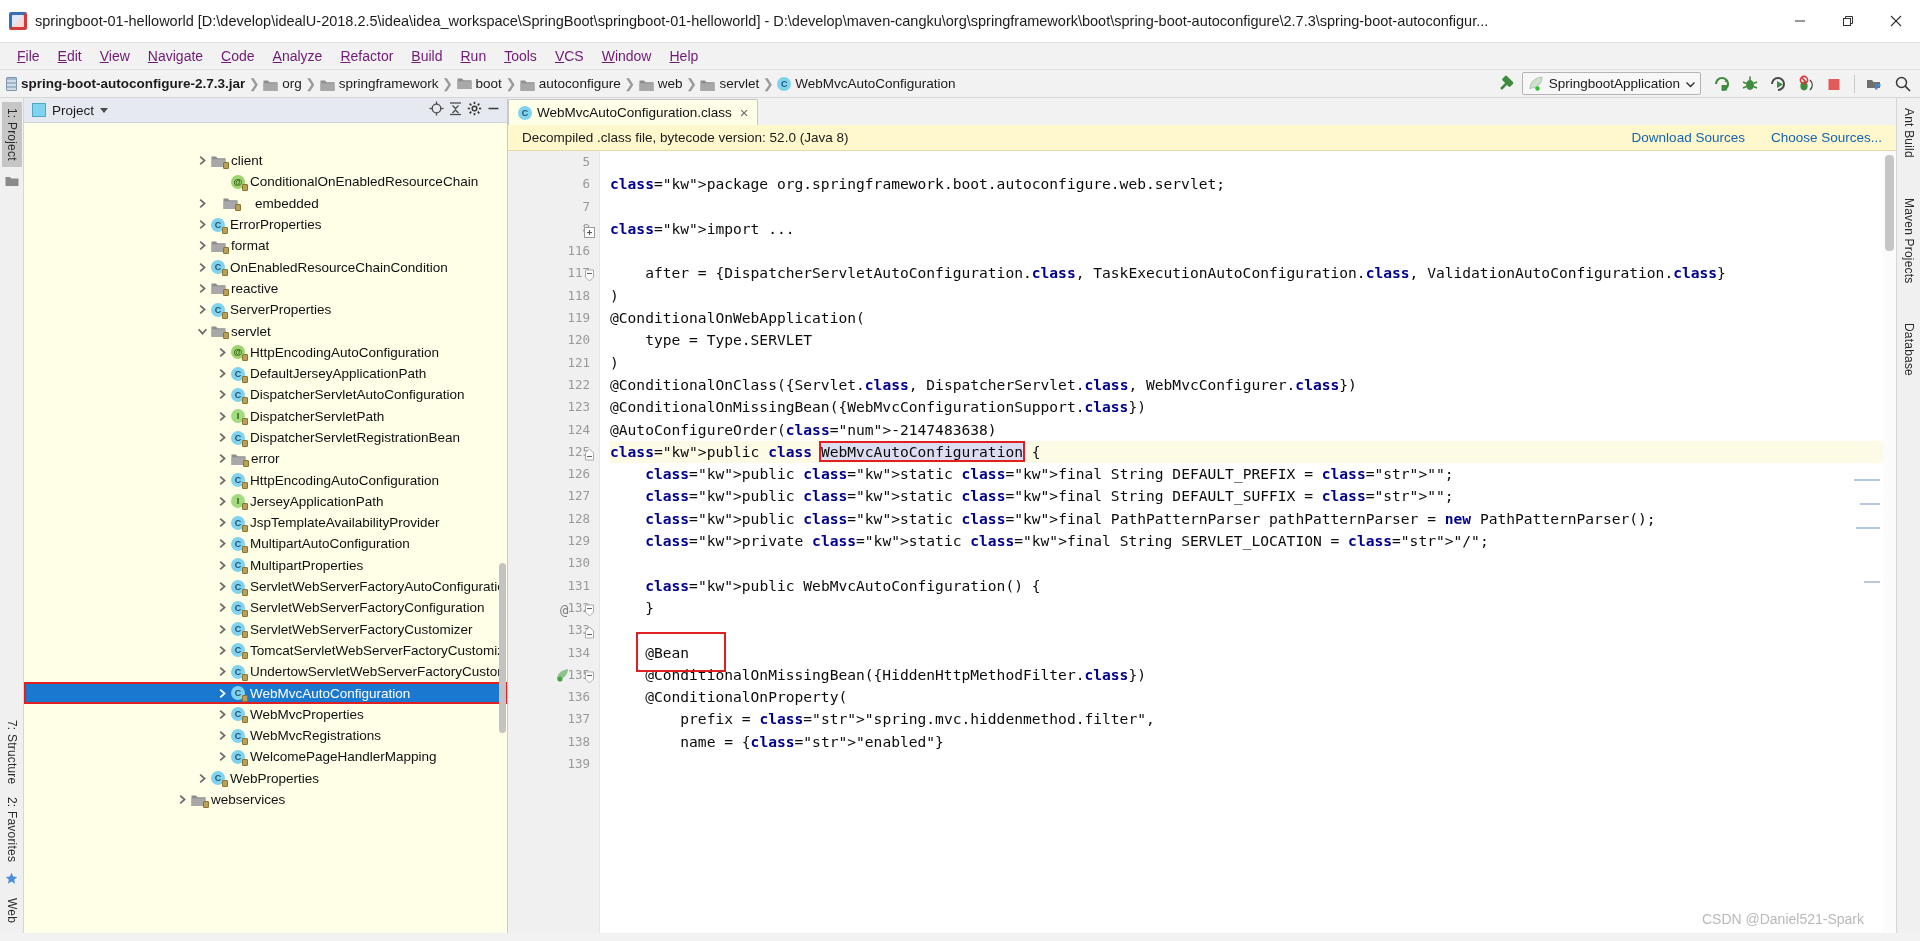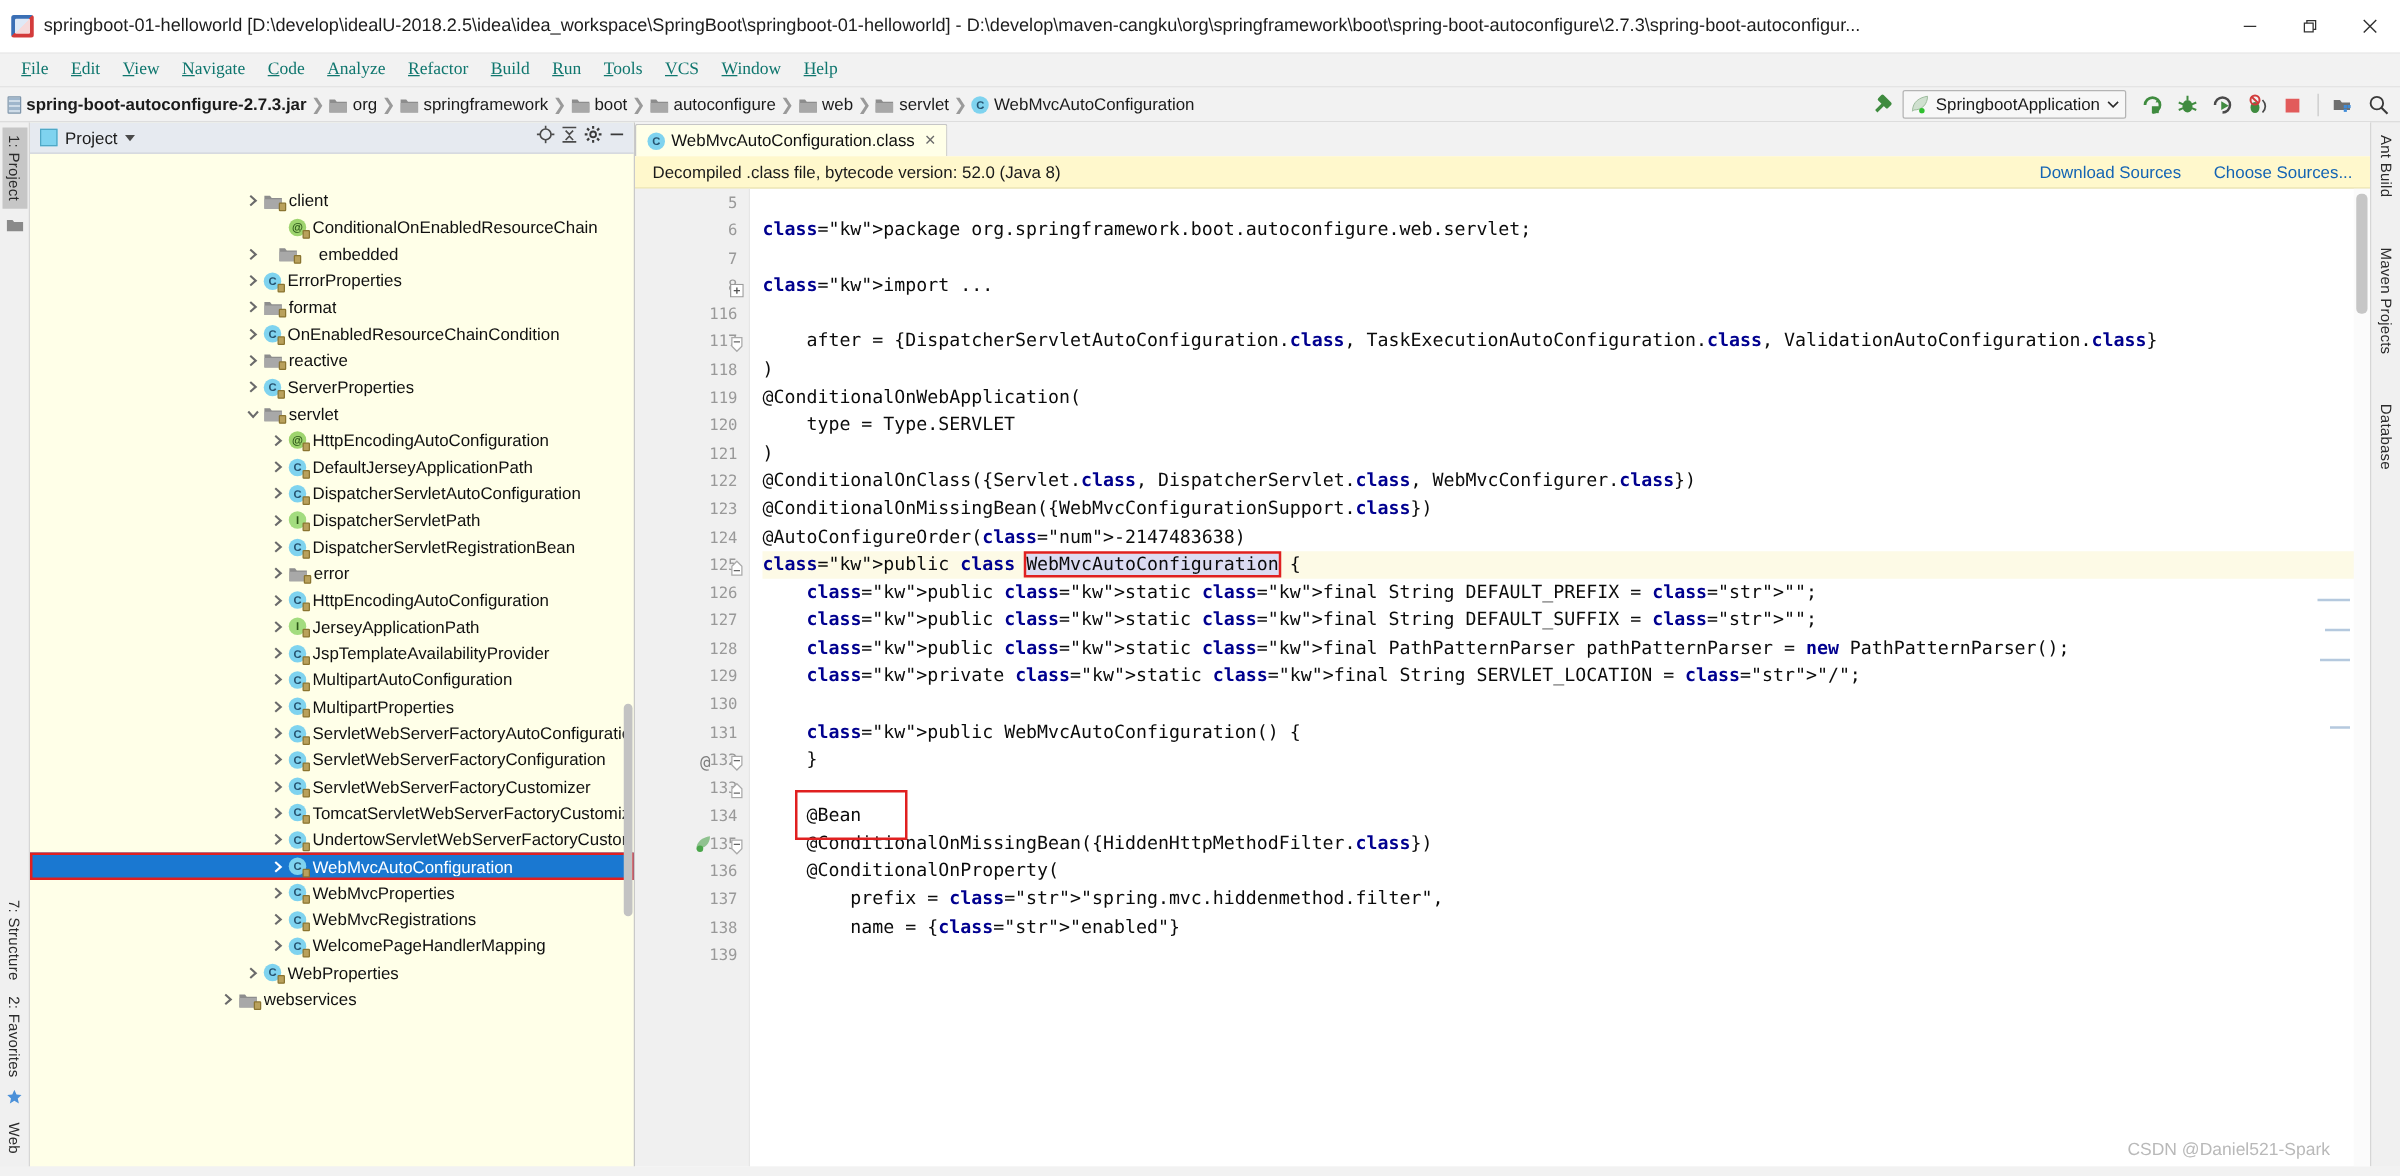--- a/index.html
+++ b/index.html
@@ -36,21 +36,21 @@
     color: #303030;
   }
   .wctrl svg { display:block; }
 
   
   .menubar {
     height: 27px; background: #f2f2f2; display: flex; align-items: center;
     padding-left: 8px; border-bottom: 1px solid #e0e0e0; flex: none;
   }
   .menu-item {
-    font-size: 14px; color: #0f766e; padding: 3px 9px; white-space: nowrap; font-family: Liberation Serif, serif;
+    font-size: 14px; color: #701a75; padding: 3px 9px; white-space: nowrap;
   }
   .menu-item u { text-decoration: underline; }
 
   
   .navbar {
     height: 28px; background: #f2f2f2; display: flex; align-items: center;
     border-bottom: 1px solid #d6d6d6; flex: none; padding-left: 6px;
   }
   .crumb { display: flex; align-items: center; height: 28px; }
   .crumb-label { font-size: 13.5px; color: #1b1b1b; white-space: nowrap; }
@@ -252,21 +252,21 @@
         </span>
         <span class="crumb-sep">❯</span>
         <span style="display: flex; align-items: center;">
           <span class="ic ic-folder"><svg width="15" height="13" viewBox="0 0 15 13">
               <path d="M0.5 1.5 L5 1.5 L6.4 3.3 L14.5 3.3 L14.5 12 L0.5 12 Z" fill="#8d8d8d"></path>
               <path d="M0.5 4.3 L14.5 4.3 L14.5 12 L0.5 12 Z" fill="#a8a8a8"></path>
             </svg></span>
           <span class="crumb-label">springframework</span>
         </span>
         <span class="crumb-sep">❯</span>
-        <span style="display: flex; align-items: center;">
+        <span style="display: flex; align-items: flex-start;">
           <span class="ic ic-folder"><svg width="15" height="13" viewBox="0 0 15 13">
               <path d="M0.5 1.5 L5 1.5 L6.4 3.3 L14.5 3.3 L14.5 12 L0.5 12 Z" fill="#8d8d8d"></path>
               <path d="M0.5 4.3 L14.5 4.3 L14.5 12 L0.5 12 Z" fill="#a8a8a8"></path>
             </svg></span>
           <span class="crumb-label">boot</span>
         </span>
         <span class="crumb-sep">❯</span>
         <span style="display: flex; align-items: center;">
           <span class="ic ic-folder"><svg width="15" height="13" viewBox="0 0 15 13">
               <path d="M0.5 1.5 L5 1.5 L6.4 3.3 L14.5 3.3 L14.5 12 L0.5 12 Z" fill="#8d8d8d"></path>

